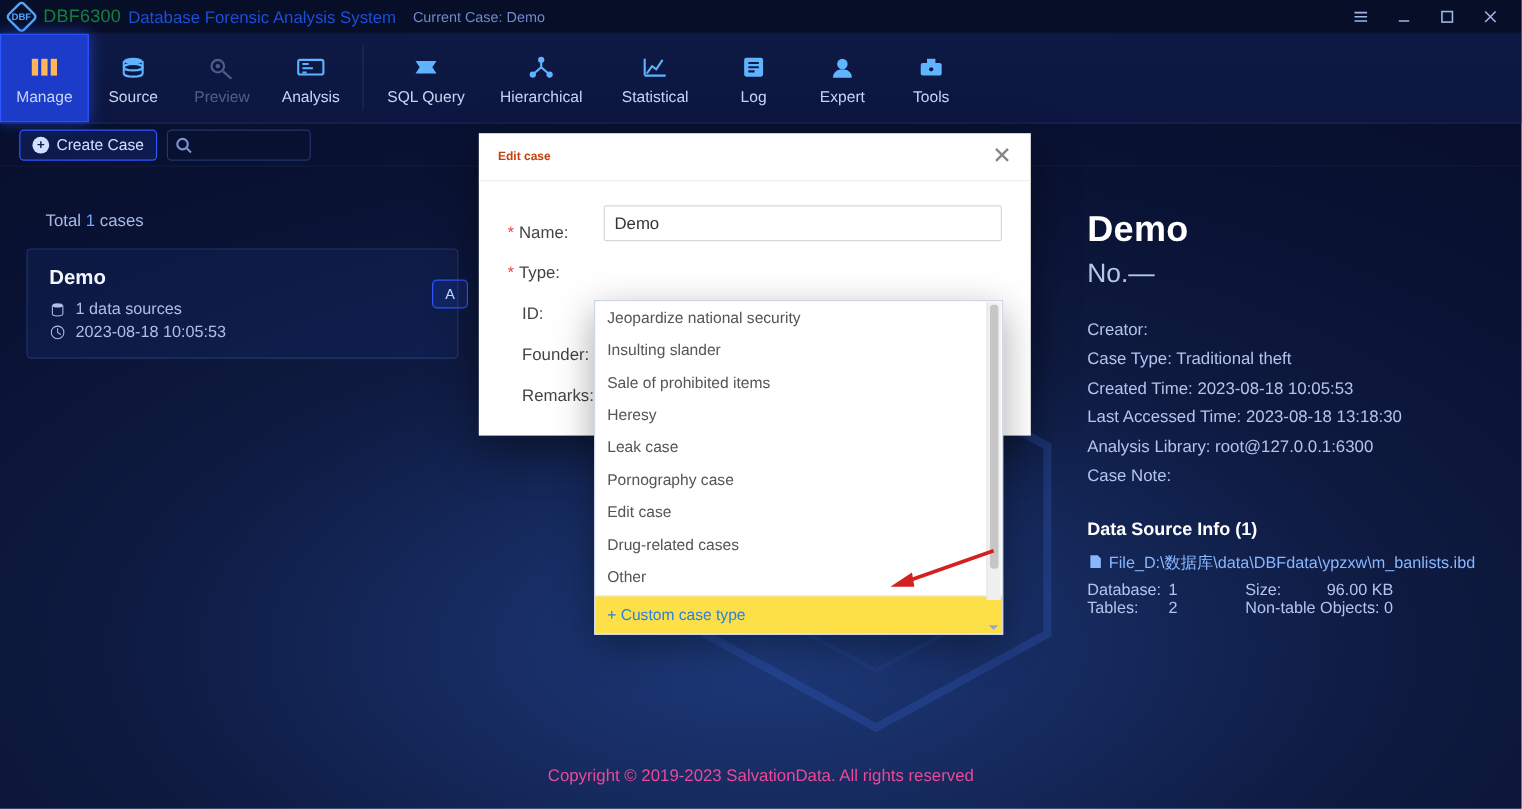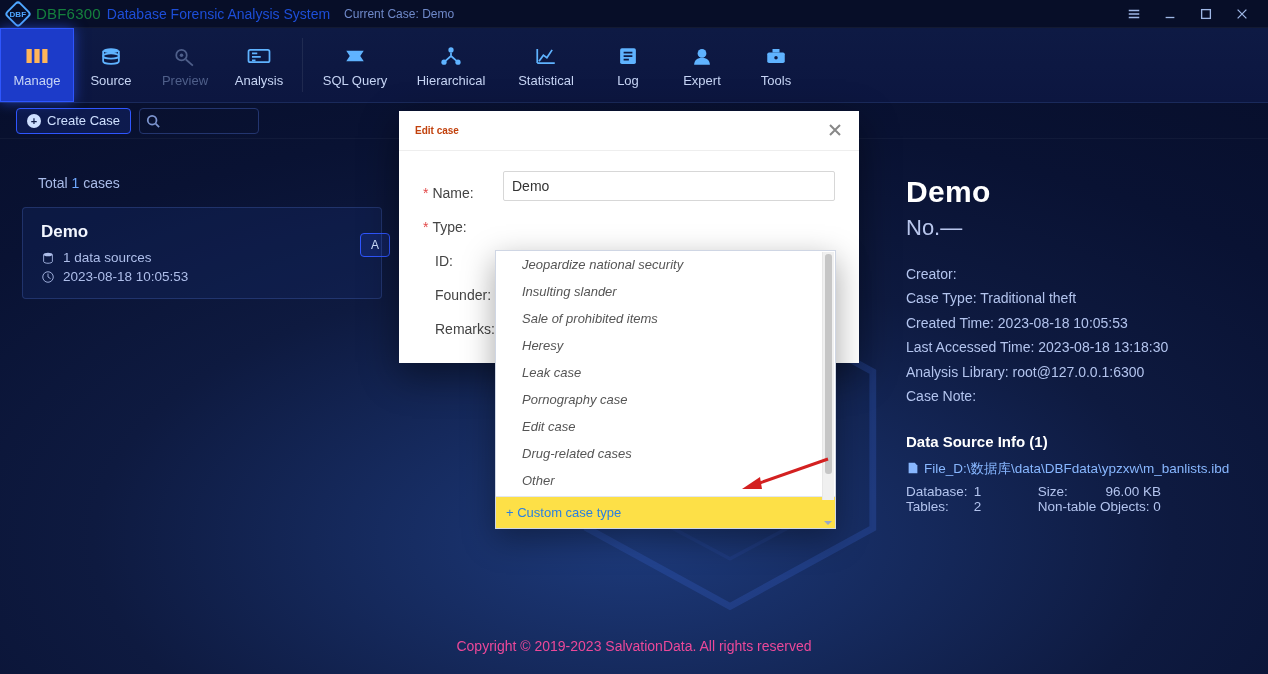--- a/index.html
+++ b/index.html
@@ -157,21 +157,21 @@
   .dropdown {
     position: absolute;
     left: 495px; top: 250px;
     width: 341px;
     background: #fff;
     border: 1px solid #cfd6e4;
     box-shadow: 0 10px 30px rgba(0,0,0,0.35);
     font-size: 13px;
     color:#555;
   }
-  .dd-item { padding: 6px 26px; border-bottom: none; cursor: default; font-style: italic; }
+  .dd-item { padding: 6px 10px; border-bottom: none; cursor: default; }
   .dd-sep { height:0; border-top:1px solid #e2e7f0; margin-top:2px;}
   .dd-add {
     padding: 8px 10px;
     background: #fde047;
     color: #2a7fe0;
   }
   .dd-scroll {
     position:absolute; right:1px; top:1px; bottom:28px; width:12px;
     background: #f0f0f0; border-left:1px solid #e7e7e7;
   }

